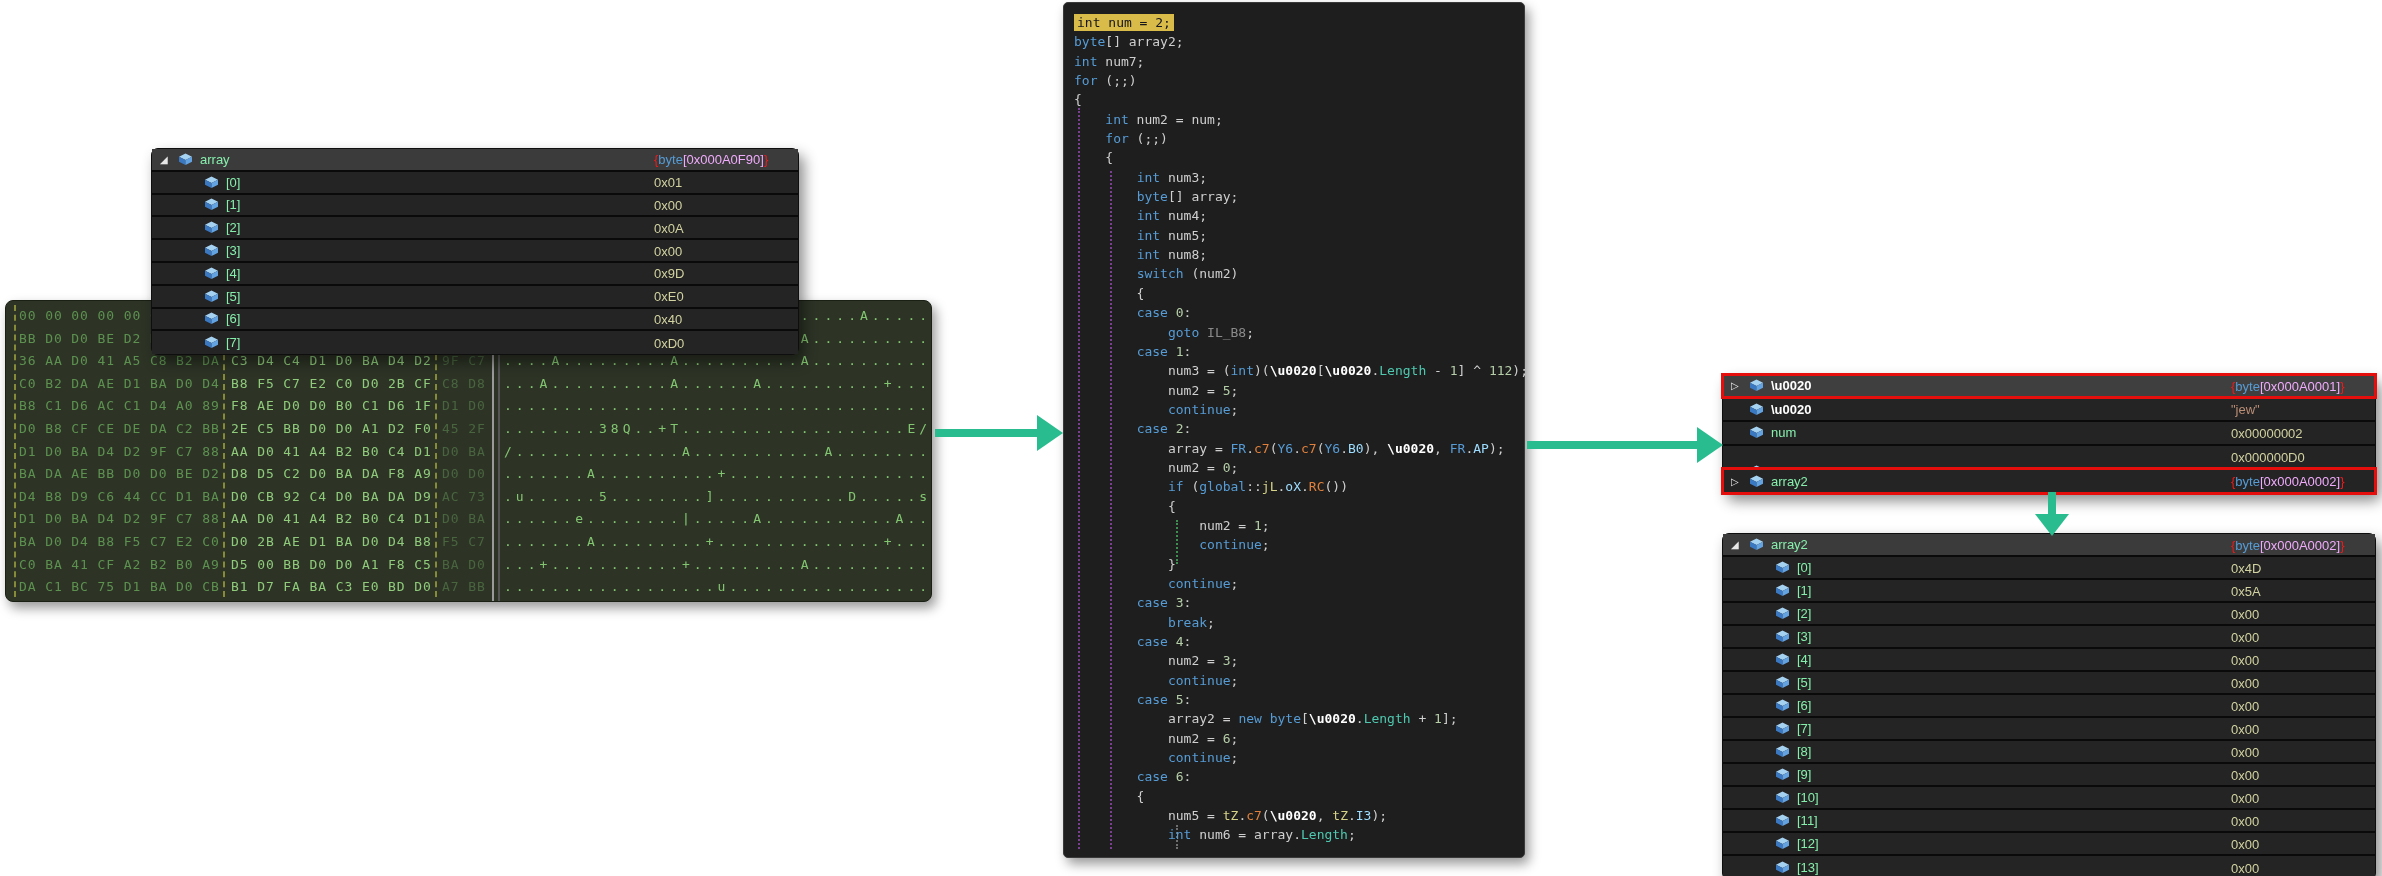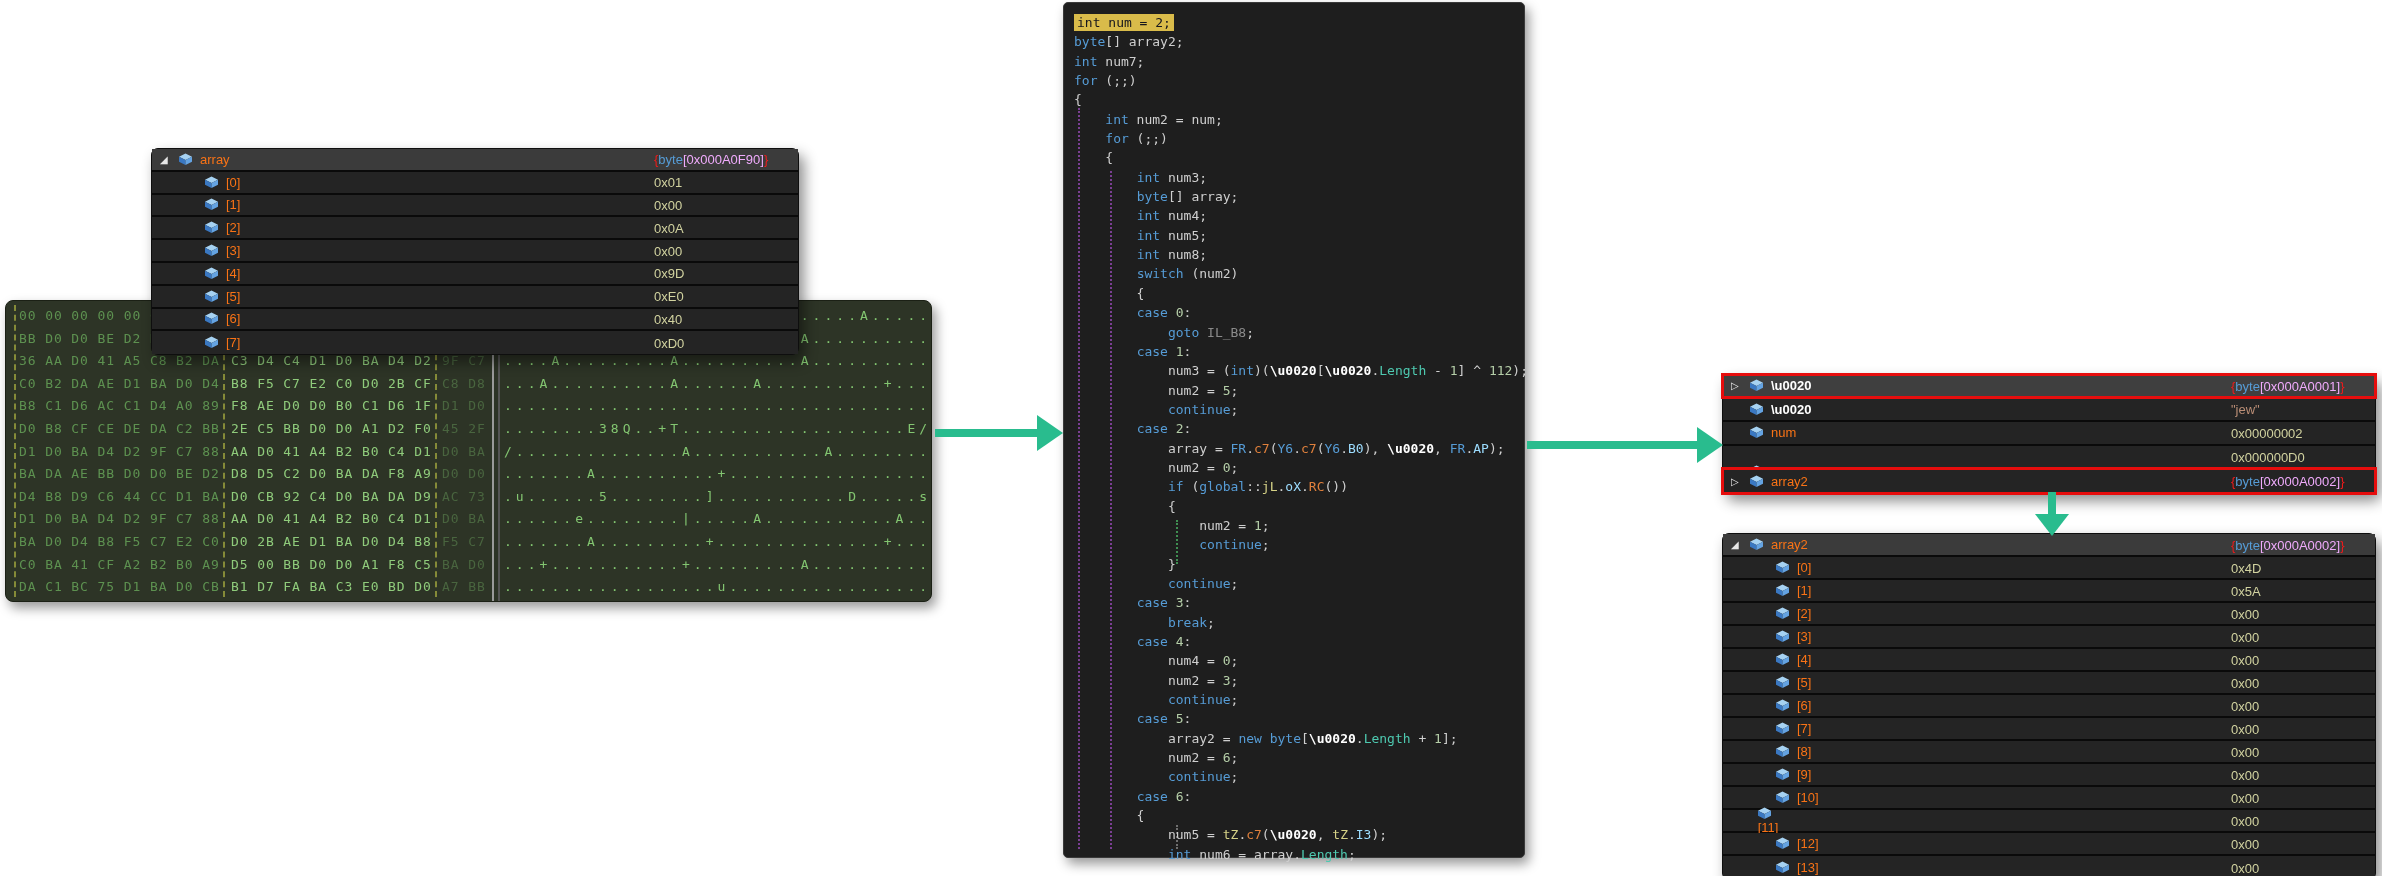--- a/index.html
+++ b/index.html
@@ -30,21 +30,21 @@
   #panel-locals{left:1722px;top:374px;width:652px;--valx:508px;--rh:23.6px;}
   #panel-array2{left:1722px;top:533px;width:652px;--valx:508px;--rh:23px;}
   .watch-row{position:relative;height:var(--rh);box-sizing:border-box;border-bottom:2px solid #0a0a0a;
              background:#242424;display:flex;align-items:center;}
   .watch-row:last-child{border-bottom:none;}
   .watch-row.header{background:#3b3b3b;}
   .watch-row.lighter{background:#3f3f3f;}
   .rowleft{display:flex;align-items:center;}
   .expander{display:inline-block;width:18px;color:#e8e8e8;font-size:10px;text-align:left;}
   .cube{margin-right:7px;flex:0 0 auto;}
-  .wlabel{color:#f97316;}
+  .wlabel{color:#86efac;}
   .wlabel.bold{font-weight:bold;color:#fff;}
   .vline{position:absolute;top:0;bottom:0;left:calc(var(--valx) - 8px);width:2px;background:#0b0b0b;}
   .val{position:absolute;left:var(--valx);top:50%;transform:translateY(-50%);white-space:pre;}
   .boxed::after{content:'';position:absolute;inset:-2px;border:3px solid #e60d0d;pointer-events:none;z-index:5;}
   .c-r{color:#ef1b1b}.c-b{color:#569cd6}.c-w{color:#f0abfc}
   .c-hx{color:#d2d3a0}.c-st{color:#bb8e76}
 
   
   #code-panel{left:1063px;top:2px;width:460px;height:854px;background:#1e1e1e;
               border:1px solid #3a3a3a;border-radius:5px;box-shadow:4px 6px 12px rgba(0,0,0,.40);}
@@ -245,21 +245,20 @@
         <div class="code-line"><span class="c-v">            num2 = </span><span class="c-n">0</span><span class="c-v">;</span></div>
         <div class="code-line"><span class="c-v">            </span><span class="c-k">if</span><span class="c-v"> (</span><span class="c-k">global</span><span class="c-v">::</span><span class="c-y">jL</span><span class="c-v">.</span><span class="c-f">oX</span><span class="c-v">.</span><span class="c-m">RC</span><span class="c-v">())</span></div>
         <div class="code-line"><span class="c-v">            {</span></div>
         <div class="code-line"><span class="c-v">                num2 = </span><span class="c-n">1</span><span class="c-v">;</span></div>
         <div class="code-line"><span class="c-v">                </span><span class="c-k">continue</span><span class="c-v">;</span></div>
         <div class="code-line"><span class="c-v">            }</span></div>
         <div class="code-line"><span class="c-v">            </span><span class="c-k">continue</span><span class="c-v">;</span></div>
         <div class="code-line"><span class="c-v">        </span><span class="c-k">case</span><span class="c-v"> </span><span class="c-n">3</span><span class="c-v">:</span></div>
         <div class="code-line"><span class="c-v">            </span><span class="c-k">break</span><span class="c-v">;</span></div>
         <div class="code-line"><span class="c-v">        </span><span class="c-k">case</span><span class="c-v"> </span><span class="c-n">4</span><span class="c-v">:</span></div>
-        <div class="code-line"><span class="c-v">            num4 = </span><span class="c-n">0</span><span class="c-v">;</span></div>
         <div class="code-line"><span class="c-v">            num2 = </span><span class="c-n">3</span><span class="c-v">;</span></div>
         <div class="code-line"><span class="c-v">            </span><span class="c-k">continue</span><span class="c-v">;</span></div>
         <div class="code-line"><span class="c-v">        </span><span class="c-k">case</span><span class="c-v"> </span><span class="c-n">5</span><span class="c-v">:</span></div>
         <div class="code-line"><span class="c-v">            array2 = </span><span class="c-k">new</span><span class="c-v"> </span><span class="c-k">byte</span><span class="c-v">[</span><span class="c-u">\u0020</span><span class="c-v">.</span><span class="c-p">Length</span><span class="c-v"> + </span><span class="c-n">1</span><span class="c-v">];</span></div>
         <div class="code-line"><span class="c-v">            num2 = </span><span class="c-n">6</span><span class="c-v">;</span></div>
         <div class="code-line"><span class="c-v">            </span><span class="c-k">continue</span><span class="c-v">;</span></div>
         <div class="code-line"><span class="c-v">        </span><span class="c-k">case</span><span class="c-v"> </span><span class="c-n">6</span><span class="c-v">:</span></div>
         <div class="code-line"><span class="c-v">        {</span></div>
         <div class="code-line"><span class="c-v">            num5 = </span><span class="c-y">tZ</span><span class="c-v">.</span><span class="c-m">c7</span><span class="c-v">(</span><span class="c-u">\u0020</span><span class="c-v">, </span><span class="c-y">tZ</span><span class="c-v">.</span><span class="c-f">I3</span><span class="c-v">);</span></div>
         <div class="code-line"><span class="c-v">            </span><span class="c-k">int</span><span class="c-v"> num6 = array.</span><span class="c-p">Length</span><span class="c-v">;</span></div>
@@ -470,21 +469,21 @@
           <svg class="cube" width="15" height="13" viewBox="0 0 16 14">
             <polygon points="8,0.5 15,4 8,7.5 1,4" fill="#a6d2f2"></polygon>
             <polygon points="1,4 8,7.5 8,13 1,9.5" fill="#3a78c2"></polygon>
             <polygon points="15,4 8,7.5 8,13 15,9.5" fill="#64a3e2"></polygon>
           </svg>
           <span class="wlabel">[10]</span>
         </div>
         <div class="val"><span class="c-hx">0x00</span></div>
       </div>
       <div class="watch-row">
-        <div class="rowleft" style="padding-left: 34px; flex-direction: column;">
+        <div class="rowleft" style="padding-left: 34px;">
           <span class="expander"></span>
           <svg class="cube" width="15" height="13" viewBox="0 0 16 14">
             <polygon points="8,0.5 15,4 8,7.5 1,4" fill="#a6d2f2"></polygon>
             <polygon points="1,4 8,7.5 8,13 1,9.5" fill="#3a78c2"></polygon>
             <polygon points="15,4 8,7.5 8,13 15,9.5" fill="#64a3e2"></polygon>
           </svg>
           <span class="wlabel">[11]</span>
         </div>
         <div class="val"><span class="c-hx">0x00</span></div>
       </div>

